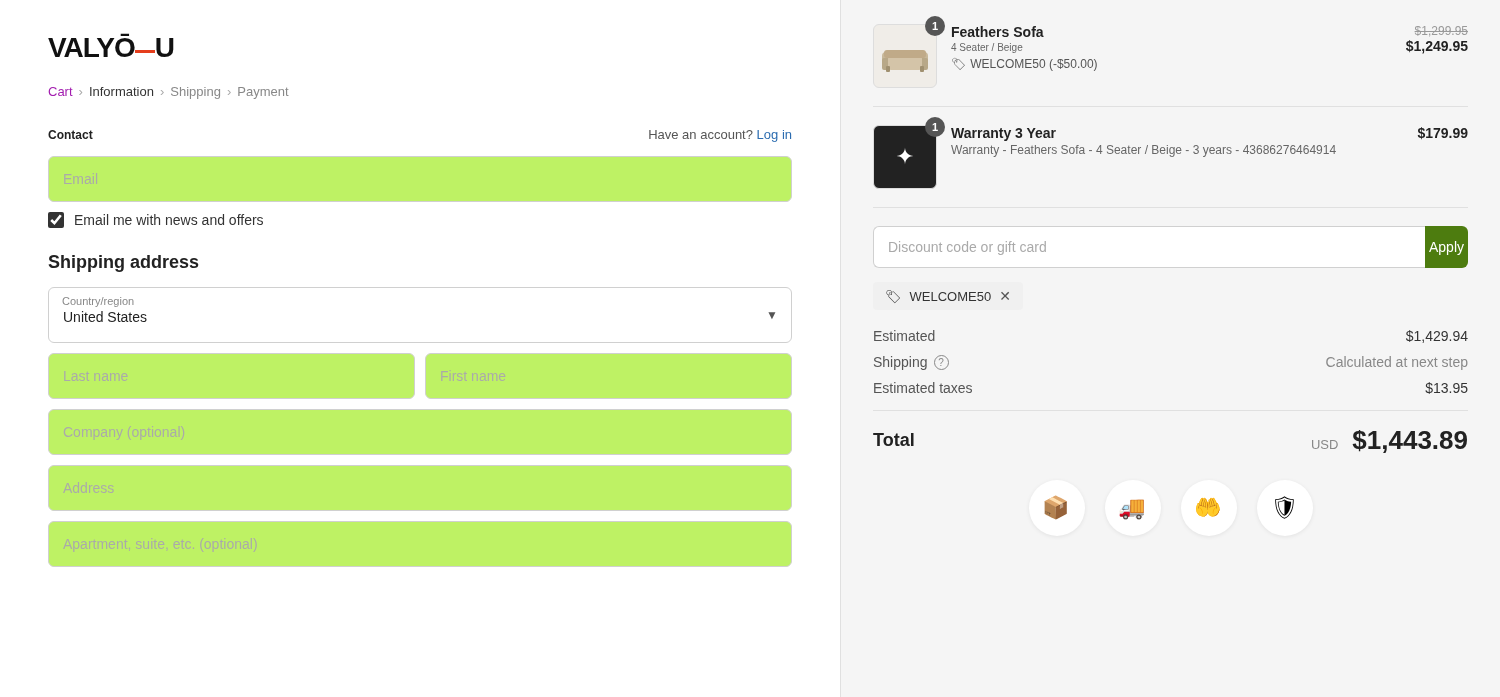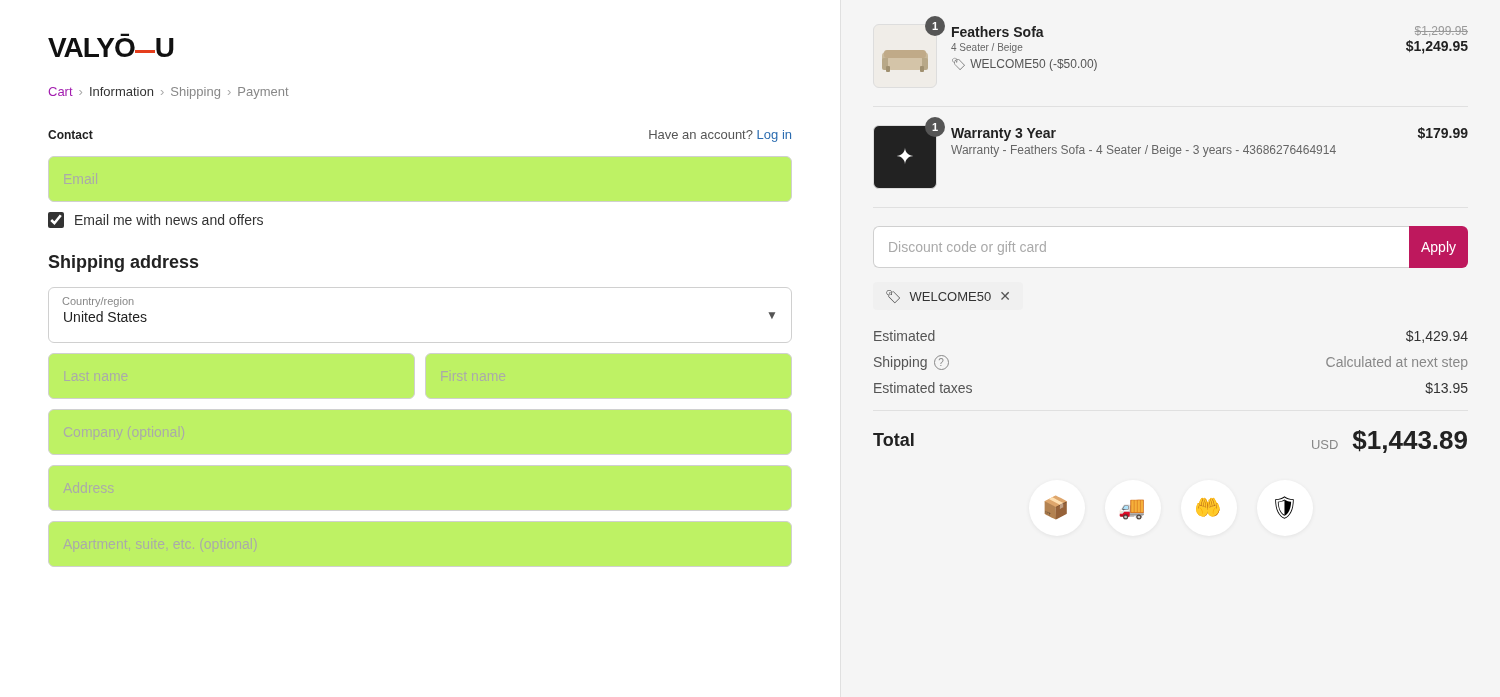--- a/index.html
+++ b/index.html
@@ -266,25 +266,25 @@
       padding: 12px 14px;
       font-size: 14px;
       color: #222;
       background: #fff;
       outline: none;
     }
     .discount-input::placeholder {
       color: #aaa;
     }
     .apply-btn {
-      background: #be185d;
+      background: #4d7c0f;
       color: #fff;
       border: none;
       border-radius: 0 6px 6px 0;
-      padding: 12px 12px;
+      padding: 12px 4px;
       font-size: 14px;
       font-weight: 500;
       cursor: pointer;
     }
 
     
     .discount-tag {
       display: inline-flex;
       align-items: center;
       gap: 8px;

